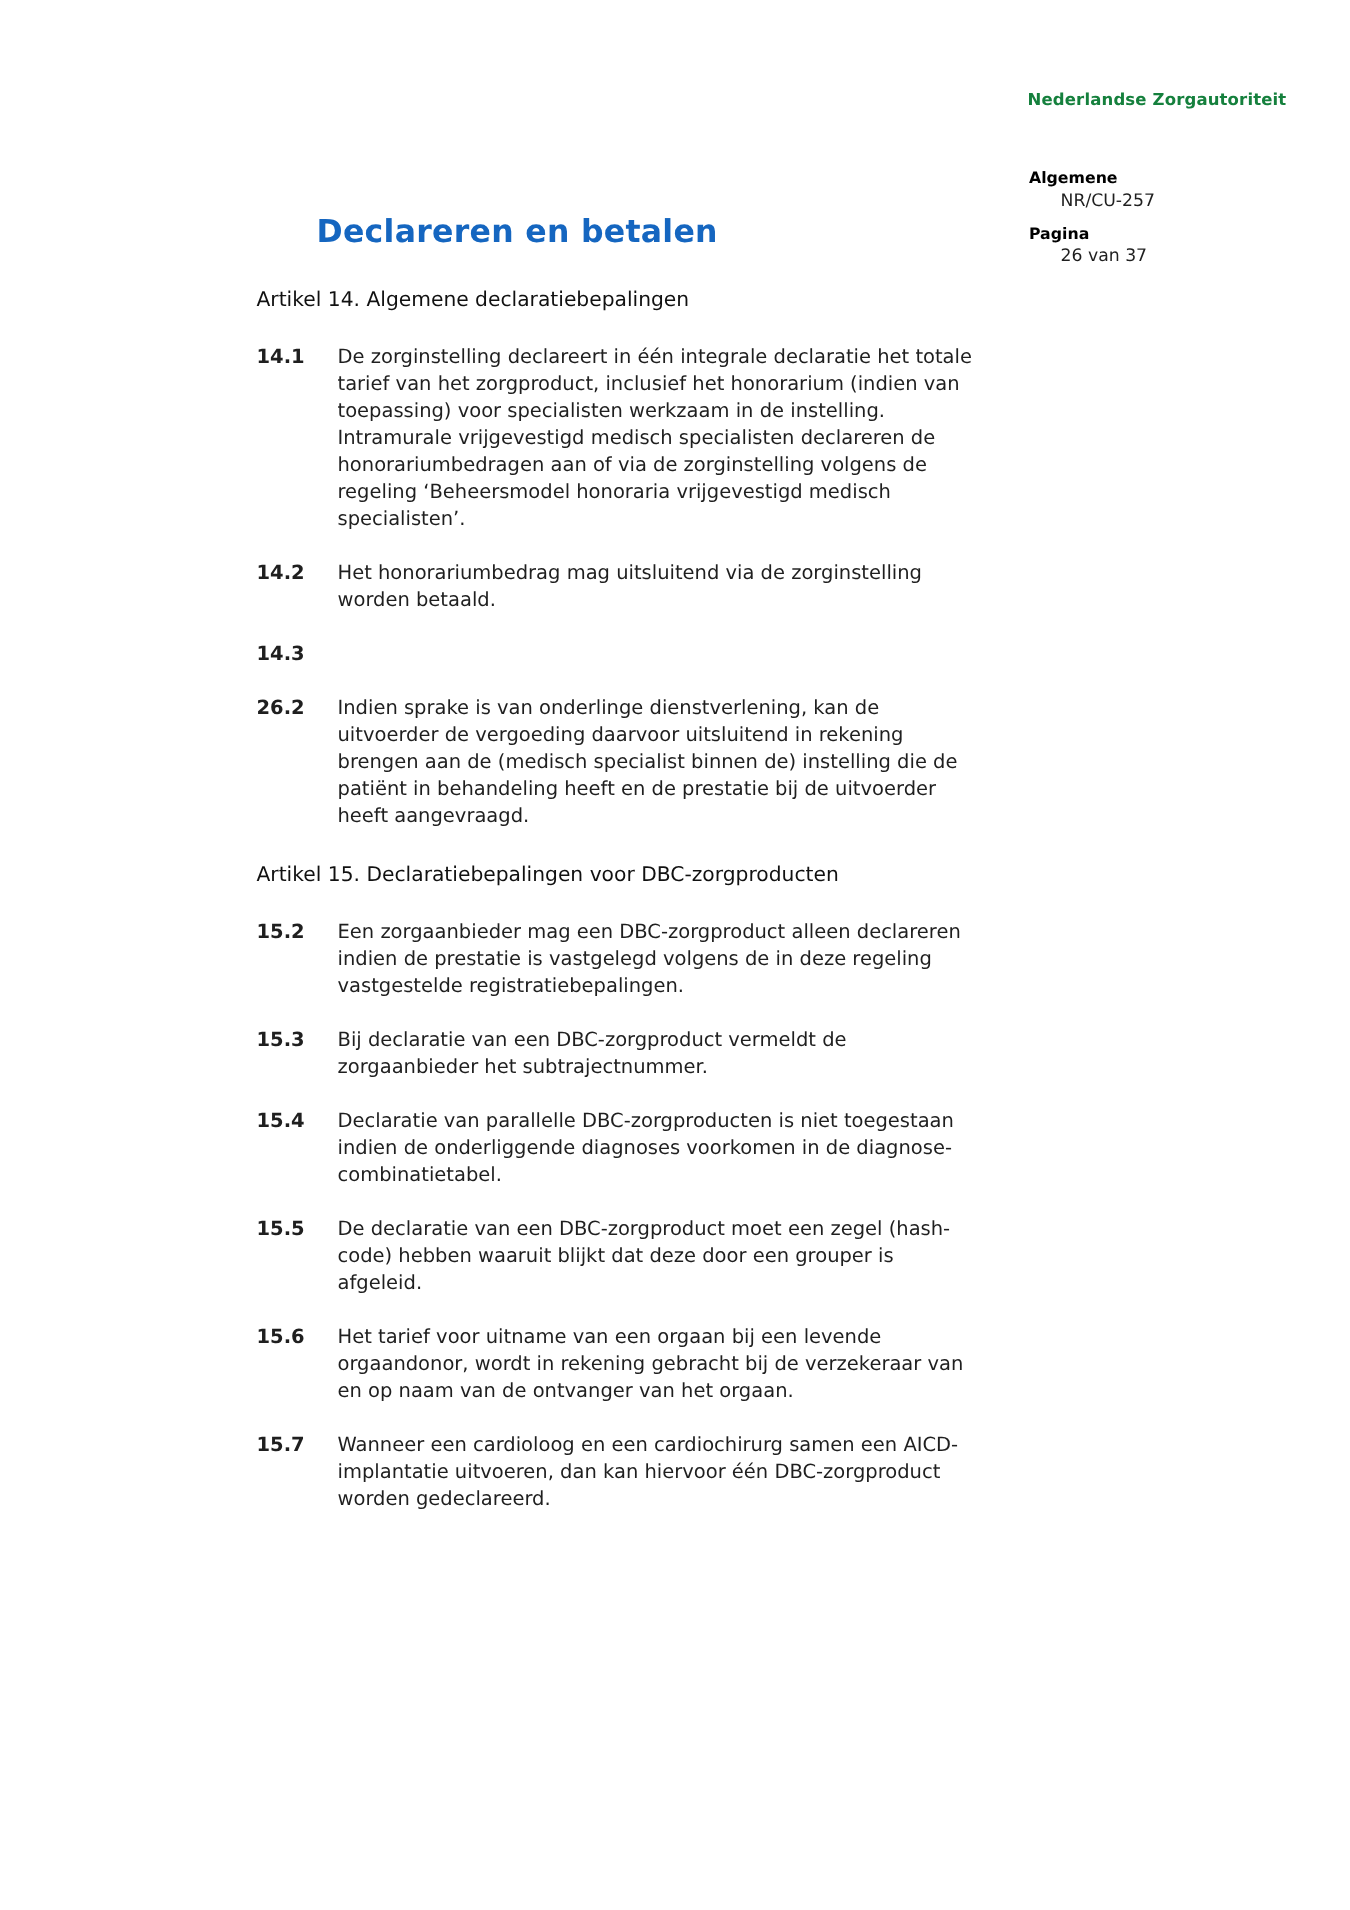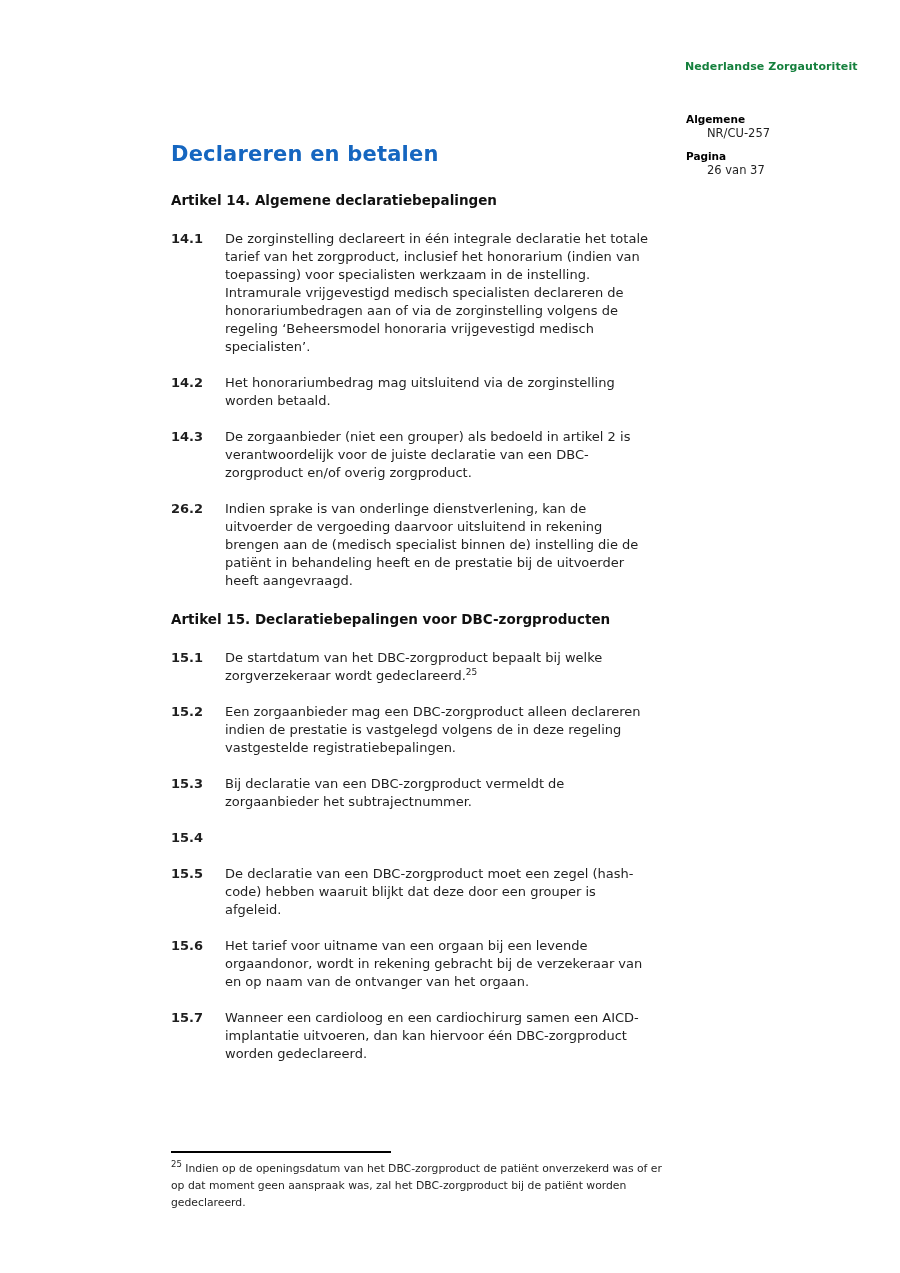--- a/index.html
+++ b/index.html
@@ -25,21 +25,21 @@
   
   .content{position:absolute;left:171px;top:142px;width:500px;}
   .page-title{
     margin:0 0 26px 0;
     font-size:21px;font-weight:bold;line-height:24px;
     letter-spacing:0.2px;
   }
   .article-section{margin-top:21px;}
   .section-heading{
     margin:0 0 21px 0;
-    font-size:13.5px;font-weight:bold;line-height:17px;color:#111111;
+    font-size:13.5px;font-weight:normal;line-height:17px;color:#111111;
   }
   .article-item{display:flex;margin:0 0 18px 0;}
   .item-number{
     flex:0 0 54px;
     font-size:13px;font-weight:bold;line-height:18px;
   }
   .item-text{
     width:424px;
     font-size:13px;line-height:18px;
   }
@@ -62,72 +62,64 @@
         <div class="meta-label">Algemene</div>
         <div class="meta-value">NR/CU-257</div>
       </div>
       <div class="meta-entry">
         <div class="meta-label">Pagina</div>
         <div class="meta-value">26 van 37</div>
       </div>
     </div>
 
   <div class="content">
-    <h1 class="page-title" style="color: rgb(21, 102, 192);">Declareren en betalen</h1>
+    <h1 class="page-title" style="color: rgb(21, 102, 192); margin-left: 40px;">Declareren en betalen</h1>
     <div id="sections">
         <section class="article-section">
           <h2 class="section-heading">Artikel 14. Algemene declaratiebepalingen</h2>
           <div class="article-item">
             <span class="item-number">14.1</span>
             <span class="item-text">De zorginstelling declareert in één integrale declaratie het totale tarief van het zorgproduct, inclusief het honorarium (indien van toepassing) voor specialisten werkzaam in de instelling. Intramurale vrijgevestigd medisch specialisten declareren de honorariumbedragen aan of via de zorginstelling volgens de regeling ‘Beheersmodel honoraria vrijgevestigd medisch specialisten’.</span>
           </div>
           <div class="article-item">
             <span class="item-number">14.2</span>
             <span class="item-text">Het honorariumbedrag mag uitsluitend via de zorginstelling worden betaald.</span>
           </div>
           <div class="article-item">
             <span class="item-number">14.3</span>
-            <span class="item-text">De zorgaanbieder (niet een grouper) als bedoeld in artikel 2 is verantwoordelijk voor de juiste declaratie van een DBC-zorgproduct en/of overig zorgproduct.</span>
           </div>
           <div class="article-item">
             <span class="item-number">26.2</span>
             <span class="item-text">Indien sprake is van onderlinge dienstverlening, kan de uitvoerder de vergoeding daarvoor uitsluitend in rekening brengen aan de (medisch specialist binnen de) instelling die de patiënt in behandeling heeft en de prestatie bij de uitvoerder heeft aangevraagd.</span>
           </div>
         </section>
         <section class="article-section">
           <h2 class="section-heading">Artikel 15. Declaratiebepalingen voor DBC-zorgproducten</h2>
-          <div class="article-item">
-            <span class="item-number">15.1</span>
-            <span class="item-text">De startdatum van het DBC-zorgproduct bepaalt bij welke zorgverzekeraar wordt gedeclareerd.<sup class="fn-ref">25</sup></span>
-          </div>
           <div class="article-item">
             <span class="item-number">15.2</span>
             <span class="item-text">Een zorgaanbieder mag een DBC-zorgproduct alleen declareren indien de prestatie is vastgelegd volgens de in deze regeling vastgestelde registratiebepalingen.</span>
           </div>
           <div class="article-item">
             <span class="item-number">15.3</span>
             <span class="item-text">Bij declaratie van een DBC-zorgproduct vermeldt de zorgaanbieder het subtrajectnummer.</span>
           </div>
           <div class="article-item">
             <span class="item-number">15.4</span>
+            <span class="item-text">Declaratie van parallelle DBC-zorgproducten is niet toegestaan indien de onderliggende diagnoses voorkomen in de diagnose-combinatietabel.</span>
           </div>
           <div class="article-item">
             <span class="item-number">15.5</span>
             <span class="item-text">De declaratie van een DBC-zorgproduct moet een zegel (hash-code) hebben waaruit blijkt dat deze door een grouper is afgeleid.</span>
           </div>
           <div class="article-item">
             <span class="item-number">15.6</span>
             <span class="item-text">Het tarief voor uitname van een orgaan bij een levende orgaandonor, wordt in rekening gebracht bij de verzekeraar van en op naam van de ontvanger van het orgaan.</span>
           </div>
           <div class="article-item">
             <span class="item-number">15.7</span>
             <span class="item-text">Wanneer een cardioloog en een cardiochirurg samen een AICD-implantatie uitvoeren, dan kan hiervoor één DBC-zorgproduct worden gedeclareerd.</span>
           </div>
         </section>
       </div>
   </div>
 
-  <div class="footnotes">
-    <div class="fn-sep"></div>
-    <div class="fn-text"><sup class="fn-marker">25</sup> <span>Indien op de openingsdatum van het DBC-zorgproduct de patiënt onverzekerd was of er op dat moment geen aanspraak was, zal het DBC-zorgproduct bij de patiënt worden gedeclareerd.</span></div>
-  </div>
 
 </div>
 
 </body></html>

